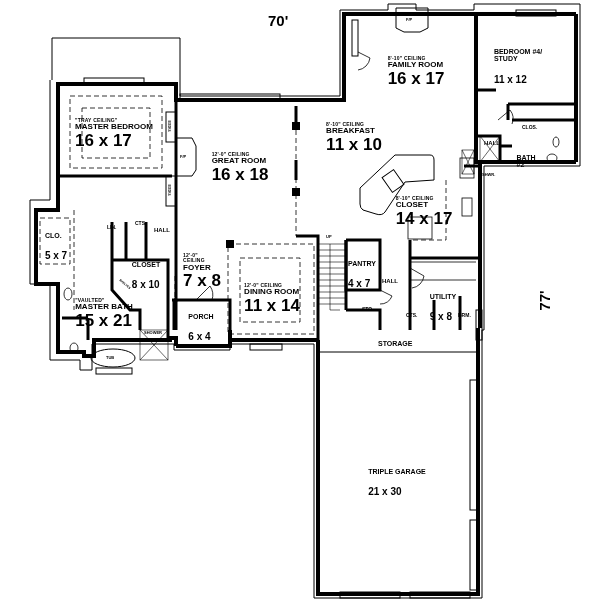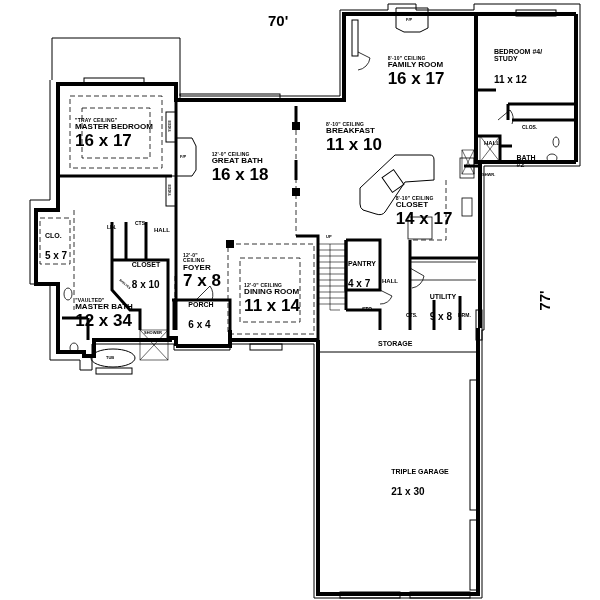--- a/index.html
+++ b/index.html
@@ -178,21 +178,21 @@
 <div class="overall" style="left:268px;top:12px;">70'</div>
 <div class="overall" style="left:534px;top:292px;transform:rotate(-90deg);">77'</div>
 
 <div class="lbl" style="left:98px;top:118px;margin-left:16px;">
   <span class="ceil">"TRAY CEILING"</span>
   <span class="name">MASTER BEDROOM</span>
   <span class="dim">16 x 17</span>
 </div>
 <div class="lbl" style="left:240px;top:152px;">
   <span class="ceil">12'-0" CEILING</span>
-  <span class="name">GREAT BATH</span>
+  <span class="name">GREAT ROOM</span>
   <span class="dim">16 x 18</span>
 </div>
 <div class="lbl" style="left:416px;top:56px;">
   <span class="ceil">8'-10" CEILING</span>
   <span class="name">FAMILY ROOM</span>
   <span class="dim">16 x 17</span>
 </div>
 <div class="lbl small" style="left:518px;top:48px;">
   <span class="name">BEDROOM #4/</span>
   <span class="name">STUDY</span>
@@ -216,46 +216,46 @@
   <span class="name">CLO.</span>
   <span class="dim">5 x 7</span>
 </div>
 <div class="lbl small" style="left:146px;top:261px;">
   <span class="name">CLOSET</span>
   <span class="dim">8 x 10</span>
 </div>
 <div class="lbl" style="left:104px;top:298px;">
   <span class="ceil">"VAULTED"</span>
   <span class="name">MASTER BATH</span>
-  <span class="dim">12 x 34</span>
+  <span class="dim">15 x 21</span>
 </div>
 <div class="lbl" style="left:202px;top:253px;">
   <span class="ceil">12'-0"</span>
   <span class="ceil">CEILING</span>
   <span class="name">FOYER</span>
   <span class="dim">7 x 8</span>
 </div>
 <div class="lbl" style="left:272px;top:283px;">
   <span class="ceil">12'-0" CEILING</span>
   <span class="name">DINING ROOM</span>
   <span class="dim">11 x 14</span>
 </div>
-<div class="lbl small" style="left:201px;top:301px;">
+<div class="lbl small" style="left:201px;top:313px;">
   <span class="name">PORCH</span>
   <span class="dim">6 x 4</span>
 </div>
 <div class="lbl small" style="left:362px;top:260px;">
   <span class="name">PANTRY</span>
   <span class="dim">4 x 7</span>
 </div>
 <div class="lbl small" style="left:443px;top:293px;">
   <span class="name">UTILITY</span>
   <span class="dim">9 x 8</span>
 </div>
-<div class="lbl small" style="left:420px;top:468px;">
+<div class="lbl small" style="left:397px;top:468px;">
   <span class="name">TRIPLE GARAGE</span>
   <span class="dim">21 x 30</span>
 </div>
 
 <div class="tiny" style="left:378px;top:340px;font-size:7px;">STORAGE</div>
 <div class="tiny" style="left:154px;top:227px;">HALL</div>
 <div class="tiny" style="left:382px;top:278px;">HALL</div>
 <div class="tiny" style="left:484px;top:140px;">HALL</div>
 <div class="tiny" style="left:107px;top:224px;font-size:5px;">LIN.</div>
 <div class="tiny" style="left:135px;top:220px;font-size:5px;">CTS.</div>

